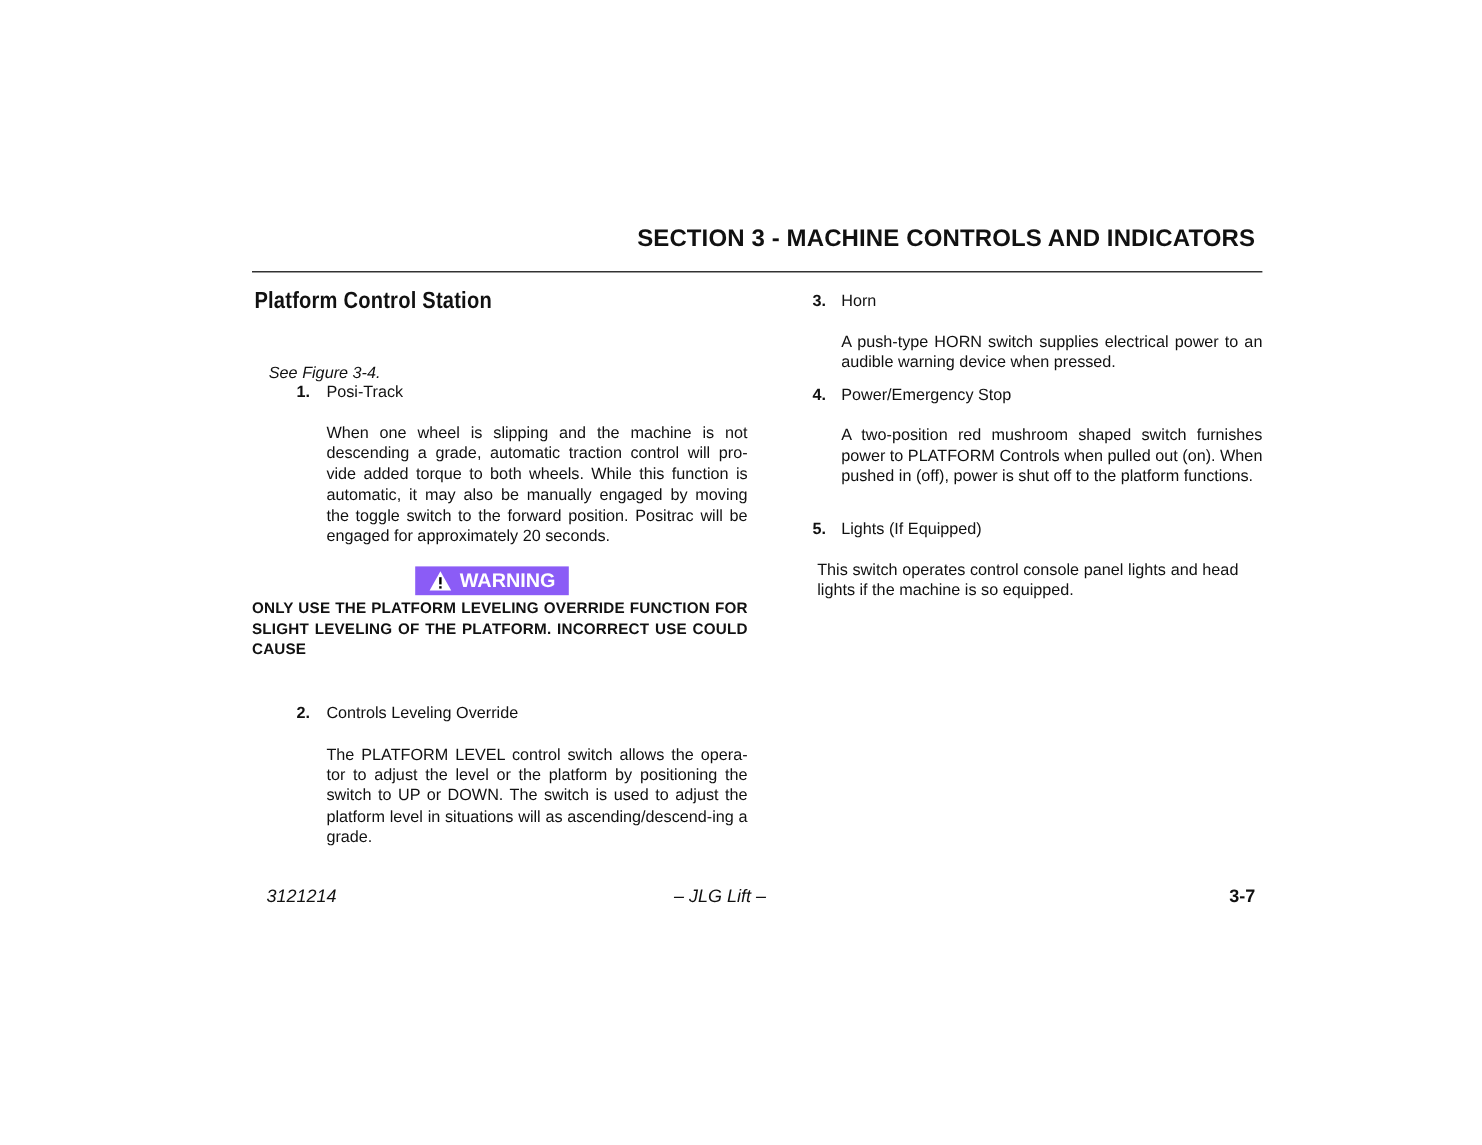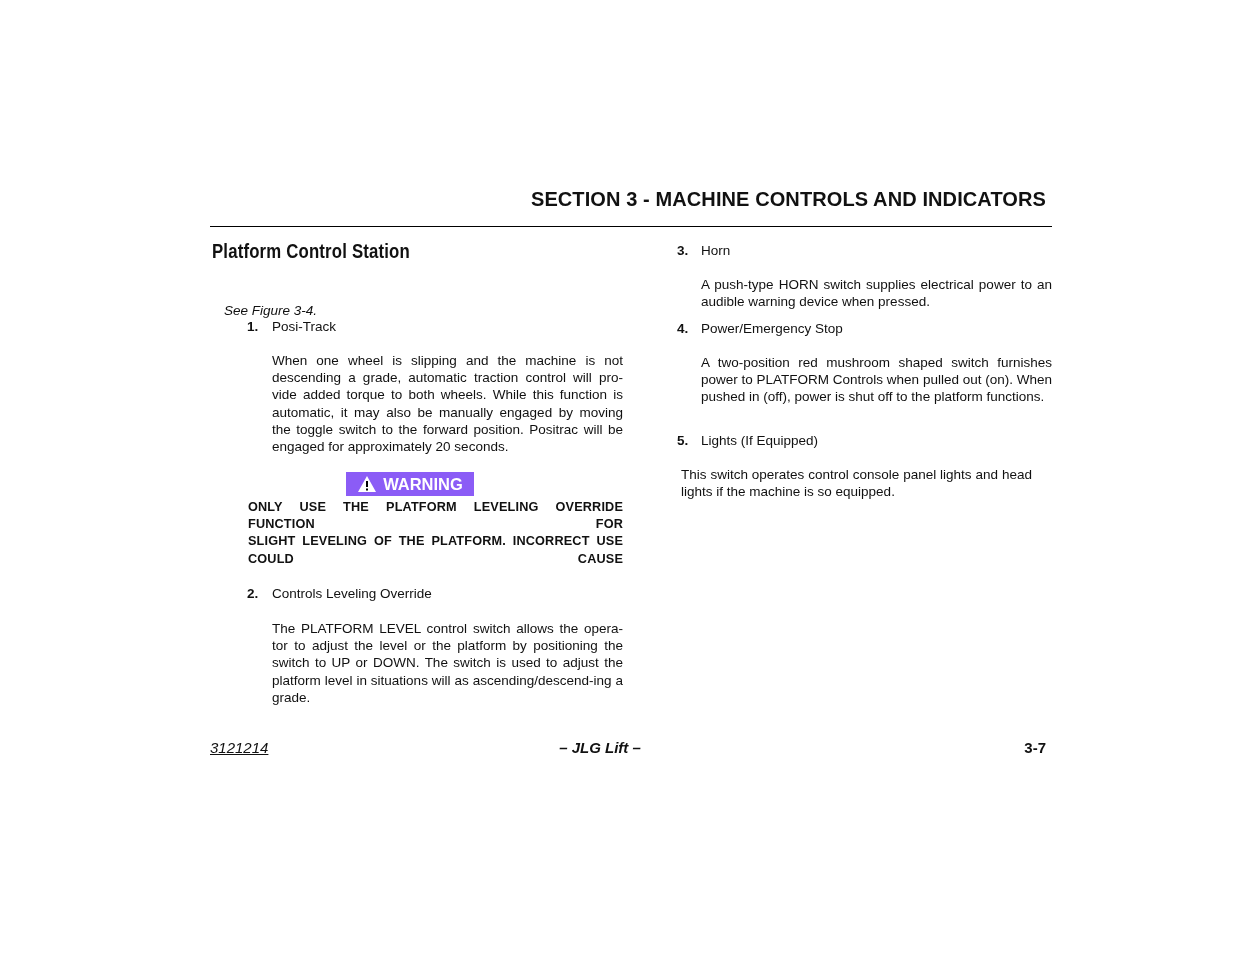--- a/index.html
+++ b/index.html
@@ -15,23 +15,23 @@
   .item-num { font-weight:bold; font-size:13.5px; }
   .item-title { font-size:13.5px; }
   .para { font-size:13.5px; line-height:17.2px; text-align:justify; text-align-last:left; }
   .warn-badge { left:346px; top:472px; width:128px; height:24px; background:#8b5cf6;
       color:#fff; font-weight:bold; font-size:16.5px; display:flex; align-items:center;
       justify-content:center; gap:6px; }
   .warn-badge svg { display:block; }
   .warn-text { left:210px; top:499px; width:413px; font-weight:bold; font-size:12.7px;
       line-height:17.2px; text-align:justify; text-align-last:left;
       transform:scaleX(1); letter-spacing:0.15px; }
-  .warn-text span { display:block;margin-left:38px; }
-  .footer-left { left:210px; top:739px; font-style:italic; font-size:15px;text-decoration:underline; }
-  .footer-center { left:520px; top:739px; width:160px; text-align:center; font-style:italic; font-size:15px;font-weight:bold; }
+  .warn-text span { display:block; }
+  .footer-left { left:222px; top:739px; font-style:italic; font-size:15px; }
+  .footer-center { left:520px; top:739px; width:160px; text-align:center; font-style:italic; font-size:15px; }
   .footer-right { left:990px; top:739px; width:56px; text-align:right; font-weight:bold; font-size:15px; }
 </style>
 </head>
 <body>
 
 <div class="abs section-header">SECTION 3 - MACHINE CONTROLS AND INDICATORS</div>
 <div class="abs header-rule"></div>
 
 <div class="abs page-title">Platform Control Station</div>
 <div class="abs see-fig">See Figure 3-4.</div>

